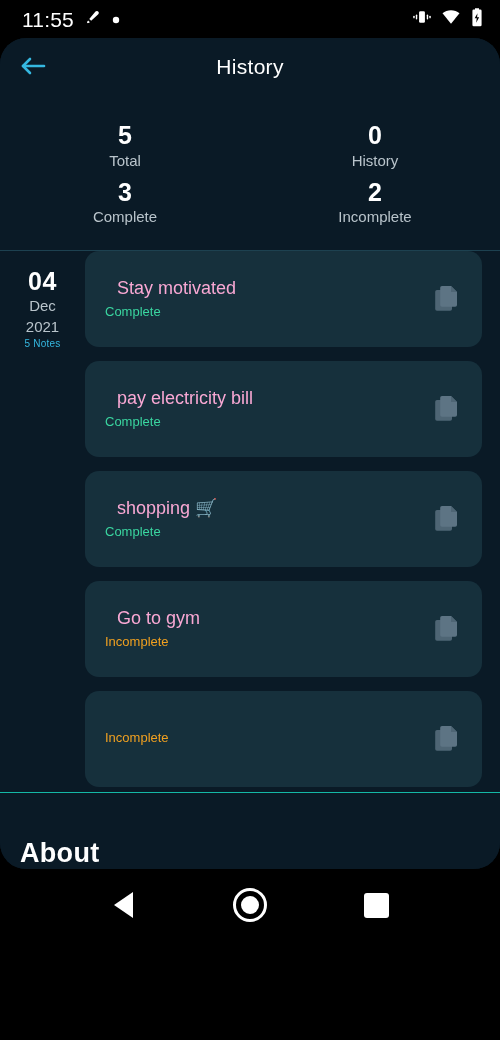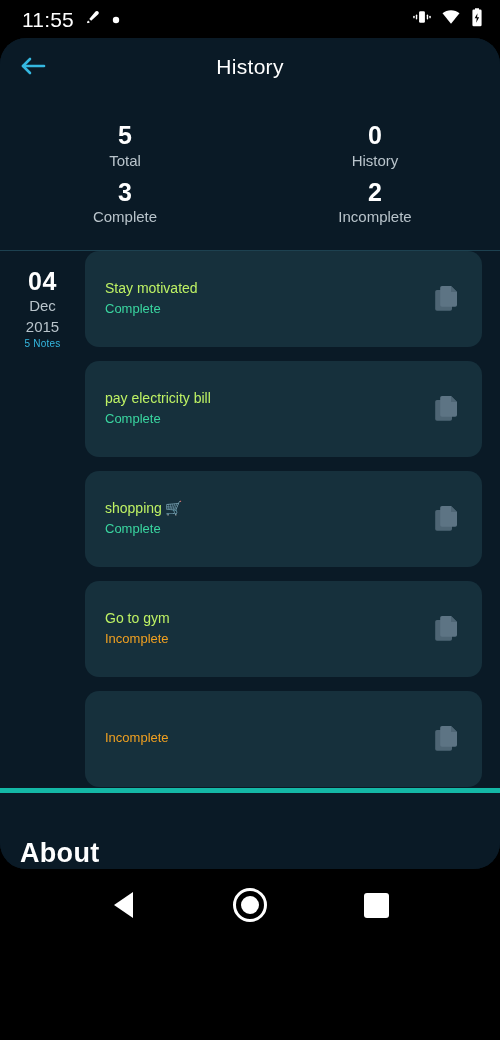--- a/index.html
+++ b/index.html
@@ -127,21 +127,21 @@
     line-height: 1.35;
   }
 
   
   .history-body {
     flex: 1 1 auto;
     display: flex;
     min-height: 0;
     overflow: hidden;
     background: #0a1a26;
-    border-bottom: 5px solid #14b8a6;
+    border-bottom: 1px solid #14b8a6;
   }
   .date-rail {
     flex: 0 0 85px;
     padding-top: 17px;
     text-align: center;
     box-sizing: border-box;
   }
   .date-day {
     font-size: 25px;
     font-weight: bold;
@@ -180,27 +180,28 @@
     align-items: center;
     padding: 0 18px 0 20px;
     box-sizing: border-box;
     cursor: pointer;
   }
   .note-main {
     flex: 1 1 auto;
     min-width: 0;
   }
   .note-title {
-    font-size: 14px;
-    color: #bef264;
+    font-size: 18px;
+    color: #f9a8d4;
     line-height: 1.3;
     white-space: nowrap;
     overflow: hidden;
     text-overflow: ellipsis;
     margin-bottom: 4px;
+    margin-left: 12px;
   }
   .note-status {
     font-size: 13px;
     line-height: 1.25;
   }
   .status-complete { color: #3ad6a0; }
   .status-incomplete { color: #f0a020; }
   .note-icon {
     flex: 0 0 auto;
     width: 34px;
@@ -354,21 +355,21 @@
           <div class="stat-label">Incomplete</div>
         </div>
       </div>
     </div>
 
     <div class="history-body">
 
       <div class="date-rail">
         <div class="date-day">04</div>
         <div class="date-month">Dec</div>
-        <div class="date-year">2015</div>
+        <div class="date-year">2021</div>
         <div class="date-count">5 Notes</div>
       </div>
 
       <div class="notes-col">
 
         <div class="note-card">
           <div class="note-main">
             <div class="note-title">Stay motivated</div>
             <div class="note-status status-complete">Complete</div>
           </div>

